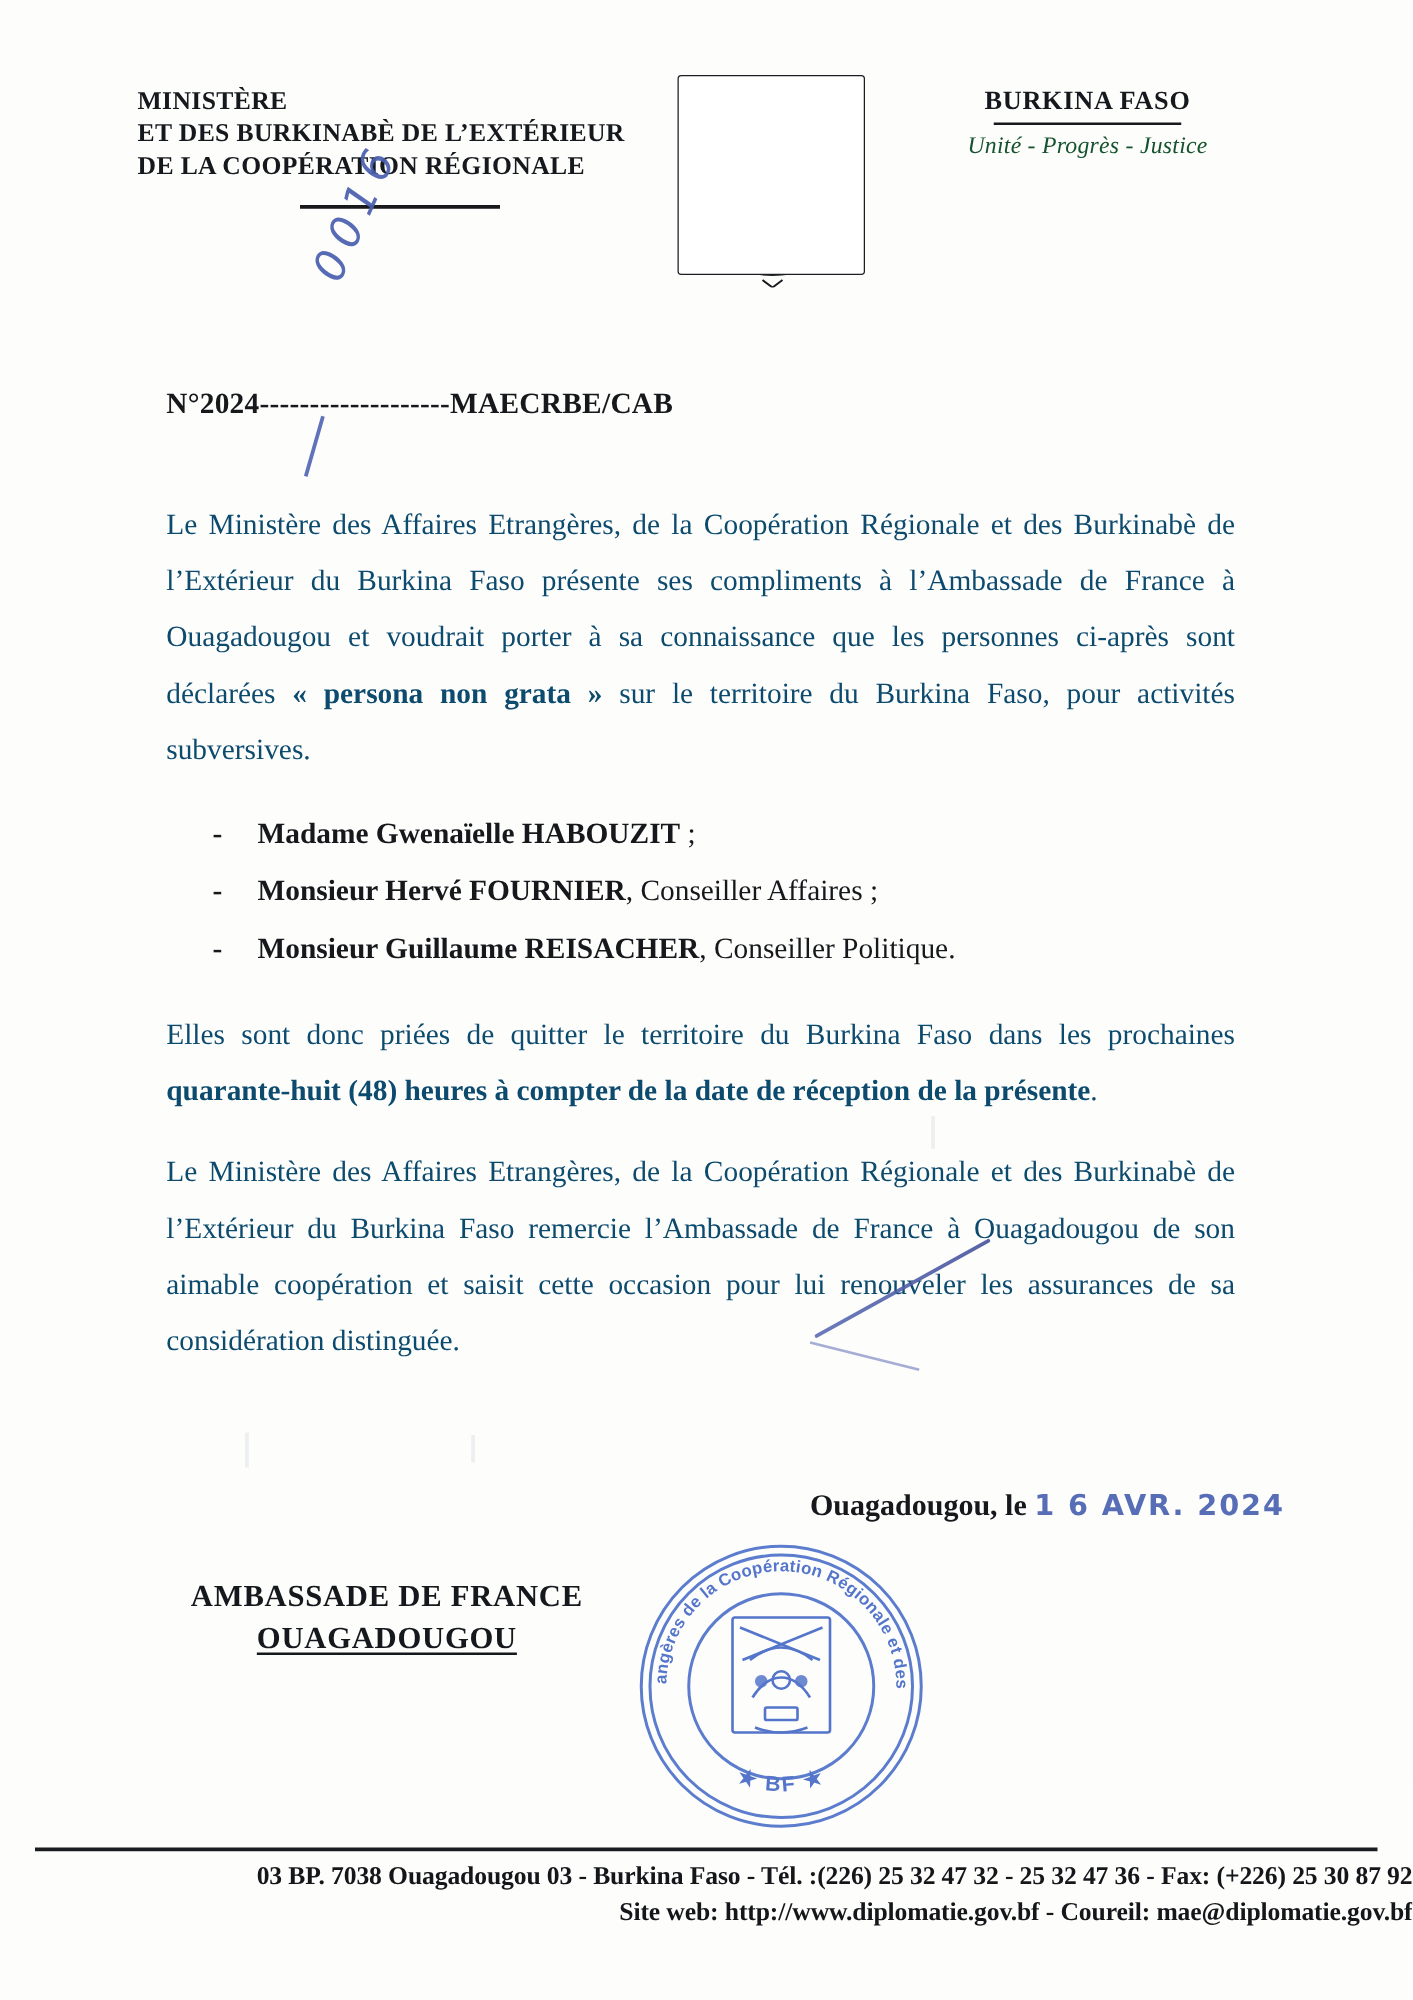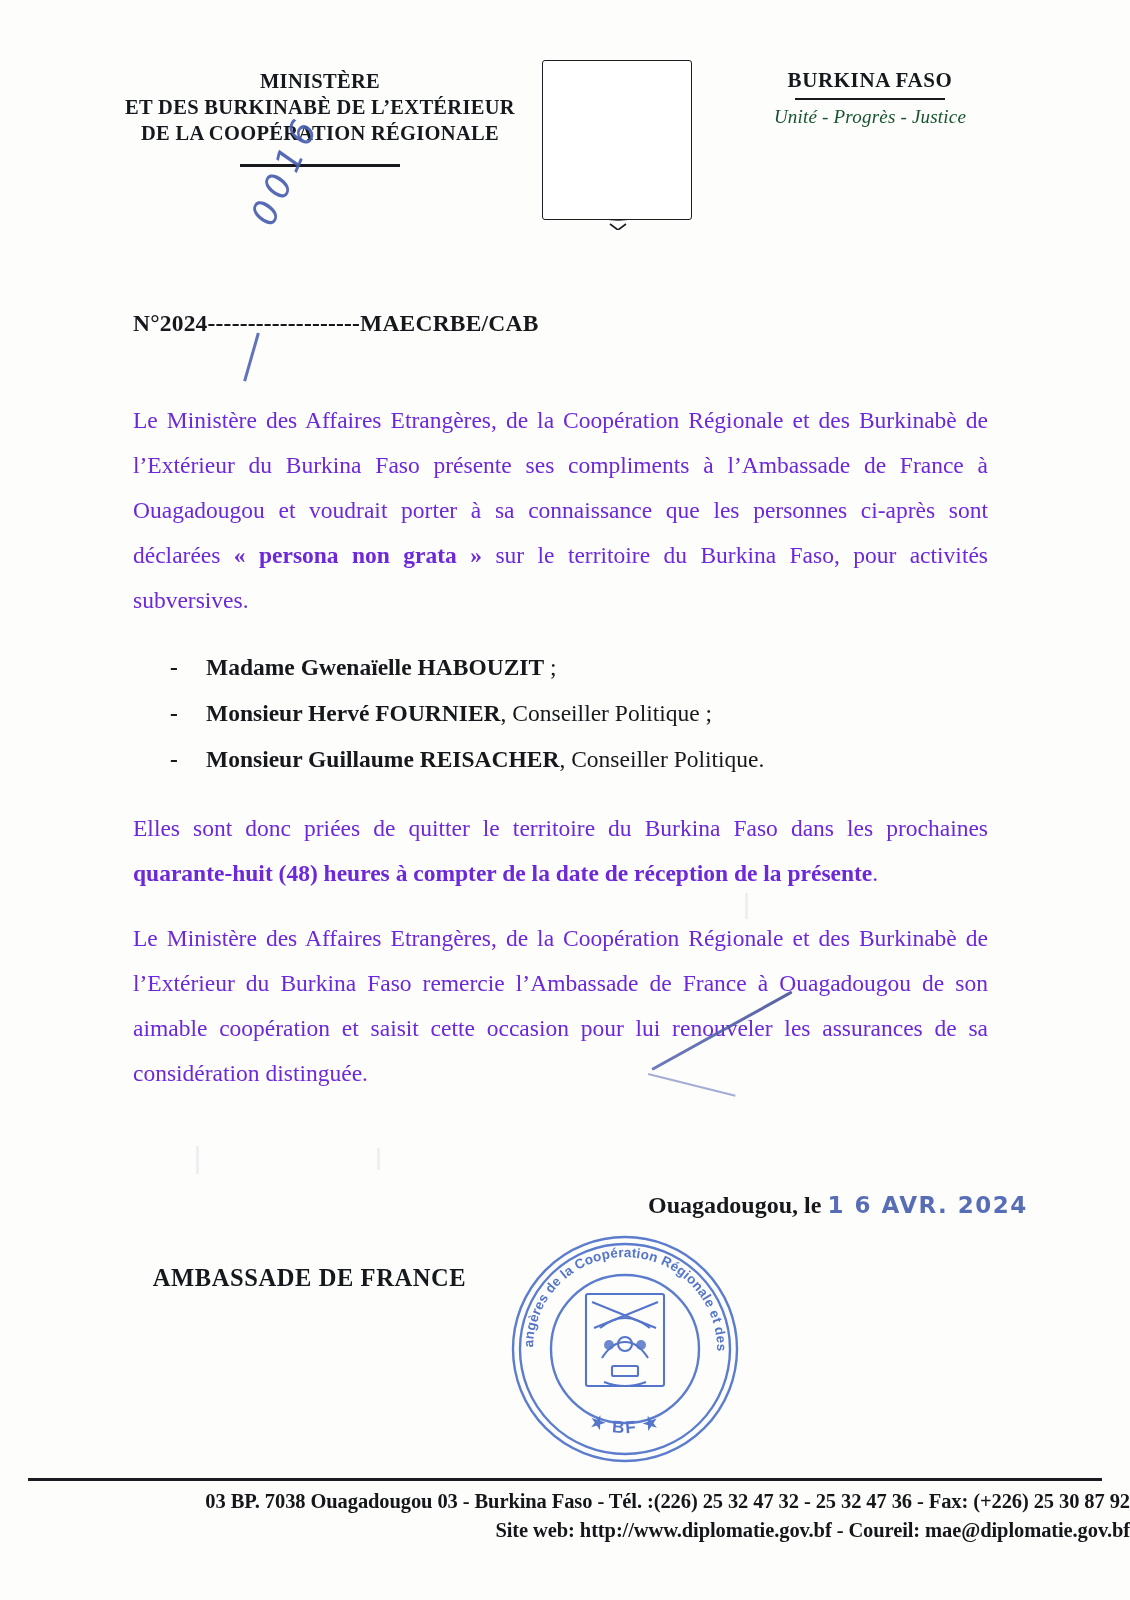--- a/index.html
+++ b/index.html
@@ -26,21 +26,20 @@
     top: 58px;
     left: 0;
     width: 1130px;
     height: 180px;
   }
   .ministry-block {
     position: absolute;
     left: 110px;
     top: 10px;
     width: 420px;
-    text-align: center;
   }
   .ministry-line {
     font-family: "Liberation Serif", "DejaVu Serif", serif;
     font-weight: bold;
     font-size: 20.5px;
     letter-spacing: 0.3px;
     line-height: 26px;
     color: #15181c;
     white-space: nowrap;
   }
@@ -134,21 +133,21 @@
     position: absolute;
     left: 133px;
     top: 398px;
     width: 855px;
   }
   .para {
     font-size: 23.5px;
     line-height: 45px;
     text-align: justify;
     text-justify: inter-word;
-    color: #6d28d9;
+    color: #0c4a6e;
     margin: 0 0 22px 0;
   }
   .para b { font-weight: bold; }
 
   .names-list {
     margin: 8px 0 24px 0;
     padding: 0;
     list-style: none;
   }
   .names-list li {
@@ -351,36 +350,37 @@
   <div class="handnum">0016</div>
   <div class="handslash"></div>
   <div class="refline">N°2024-------------------MAECRBE/CAB</div>
 
   <div class="body-wrap">
 
     <p class="para"><span>Le Ministère des Affaires Etrangères, de la Coopération Régionale et des Burkinabè de l’Extérieur du Burkina Faso présente ses compliments à l’Ambassade de France à Ouagadougou et voudrait porter à sa connaissance que les personnes ci-après sont déclarées </span><b>« persona non grata »</b><span> sur le territoire du Burkina Faso, pour activités subversives.</span></p>
 
     <ul class="names-list">
       <li><span class="dash">-</span><b>Madame Gwenaïelle HABOUZIT</b><span> ;</span></li>
-      <li><span class="dash">-</span><b>Monsieur Hervé FOURNIER</b><span>, Conseiller Politique ;</span></li>
+      <li><span class="dash">-</span><b>Monsieur Hervé FOURNIER</b><span>, Conseiller Affaires ;</span></li>
       <li><span class="dash">-</span><b>Monsieur Guillaume REISACHER</b><span>, Conseiller Politique.</span></li>
     </ul>
 
     <p class="para tight"><span>Elles sont donc priées de quitter le territoire du Burkina Faso dans les prochaines </span><b>quarante-huit (48) heures à compter de la date de réception de la présente</b><span>.</span></p>
 
     <p class="para">Le Ministère des Affaires Etrangères, de la Coopération Régionale et des Burkinabè de l’Extérieur du Burkina Faso remercie l’Ambassade de France à Ouagadougou de son aimable coopération et saisit cette occasion pour lui renouveler les assurances de sa considération distinguée.</p>
   </div>
 
   <div class="penstroke"></div>
   <div class="penstroke2"></div>
 
   <div class="datestamp"><span>Ouagadougou, le</span><span class="inkdate">1 6 AVR. 2024</span></div>
 
   <div class="addressee">
     <div class="l1">AMBASSADE DE FRANCE</div>
+    <div class="l2">OUAGADOUGOU</div>
   </div>
 
   <div class="seal">
     <svg width="234" height="234" viewBox="0 0 234 234">
       <defs>
         <path id="sealArcTop" d="M 25 117 A 92 92 0 0 1 209 117"></path>
         <path id="sealArcBot" d="M 33 117 A 84 84 0 0 0 201 117"></path>
       </defs>
       <g stroke="#3d63c4" fill="none" stroke-width="2.4" opacity="0.95">
         <circle cx="117" cy="117" r="112"></circle>

